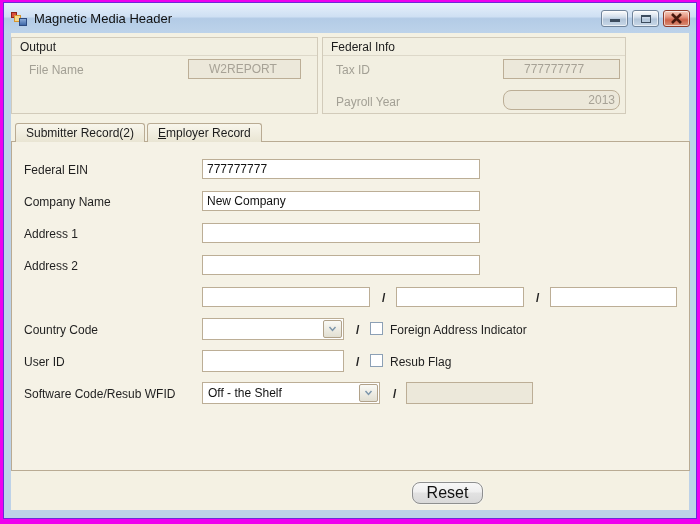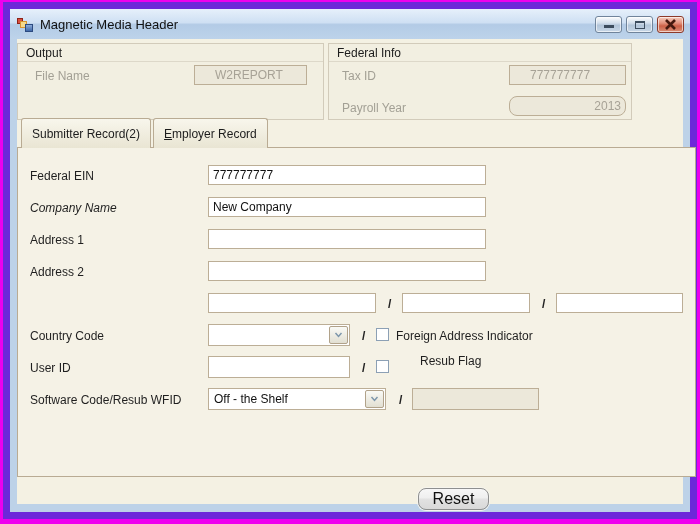--- a/index.html
+++ b/index.html
@@ -2,21 +2,21 @@
 <html><head>
 <meta charset="utf-8">
 <style>
   html,body{margin:0;padding:0;width:700px;height:524px;overflow:hidden;
     font-family:"Liberation Sans", sans-serif;}
   *{box-sizing:border-box;}
 
   
   .shell{position:absolute;inset:0;background:#ee00ee;}
   .frame{position:absolute;left:3px;top:2px;right:3px;bottom:5px;
-    background:#bdd2e8;border:7px solid #6d28d9;}
+    background:#bdd2e8;border:1px solid #6d28d9;}
   .titlebar{position:absolute;left:0;top:0;right:0;height:30px;
     background:linear-gradient(180deg,#e6f0fb 0%,#cfe0f3 45%,#b3cbe6 52%,#bdd3ea 100%);
     display:flex;align-items:center;}
   .app-icon{position:relative;width:16px;height:16px;margin-left:7px;flex:0 0 auto;}
   .app-icon .sq1{position:absolute;left:0;top:2px;width:6px;height:6px;background:#d94f3f;border:1px solid #8f2318;}
   .app-icon .sq2{position:absolute;left:3px;top:5px;width:7px;height:7px;background:#f5d98b;border:1px solid #d8952f;}
   .app-icon .sq3{position:absolute;left:8px;top:8px;width:8px;height:8px;
     background:linear-gradient(180deg,#8cabd8,#3f68a8);border:1px solid #2c4a80;}
   .title-text{margin-left:7px;font-size:13px;color:#111;white-space:nowrap;}
   .winbtns{margin-left:auto;margin-right:6px;display:flex;gap:4px;}
@@ -38,21 +38,21 @@
   .group-title{height:18px;line-height:18px;padding-left:8px;font-size:12px;color:#1c1c1c;
     border-bottom:1px solid #ddd8c9;}
 
   .tb{position:absolute;height:20px;border:1px solid #bcae96;background:#fff;
     font-family:"Liberation Sans", sans-serif;font-size:12px;color:#111;padding:0 4px;outline:none;}
   .tb:disabled{background:#ece8da;color:#a7a296;padding-left:20px;}
   .tb.right{text-align:right;}
 
   
   .tabstrip{position:absolute;left:4px;top:87px;height:22px;display:flex;align-items:flex-end;z-index:2;}
-  .tab{height:30px;padding:0 10px;margin-right:2px;display:flex;align-items:center;
+  .tab{height:19px;padding:0 10px;margin-right:2px;display:flex;align-items:center;
     background:linear-gradient(180deg,#f8f6ec,#e9e5d3);border:1px solid #b9ab93;border-bottom:none;
     border-radius:3px 3px 0 0;font-size:12px;color:#1c1c1c;cursor:default;}
   .tab.active{height:22px;background:#fbfaf3;position:relative;z-index:3;}
   .tab-label{display:inline-block;}
   .tab.active .tab-label{text-decoration:underline;border:1px dotted #4c4c4c;padding:0 2px;}
   .tab .accel::first-letter{text-decoration:underline;}
 
   .tabpage{position:absolute;left:0;top:108px;width:679px;height:330px;
     border:1px solid #b9ab93;background:#f5f2e6;z-index:1;}
 
@@ -123,21 +123,21 @@
         <div class="tab">
           <span class="tab-label accel">Employer Record</span>
         </div>
       </div>
 
       <div class="tabpage">
 
         <div class="lbl" style="left:12px;top:21px;">Federal EIN</div>
         <input class="tb" style="left: 190px; top: 17px; width: 278px;" value="777777777">
 
-        <div class="lbl" style="left:12px;top:53px;font-style:italic;">Company Name</div>
+        <div class="lbl" style="left:12px;top:53px;">Company Name</div>
         <input class="tb" style="left: 190px; top: 49px; width: 278px;" value="New Company">
 
         <div class="lbl" style="left:12px;top:85px;">Address 1</div>
         <input class="tb" style="left: 190px; top: 81px; width: 278px;" value="">
 
         <div class="lbl" style="left:12px;top:117px;">Address 2</div>
         <input class="tb" style="left: 190px; top: 113px; width: 278px;" value="">
 
         <input class="tb" style="left: 190px; top: 145px; width: 168px;" value="">
         <span class="slash" style="left:370px;top:149px;">/</span>
@@ -155,21 +155,21 @@
           </span>
         </div>
         <span class="slash" style="left:344px;top:181px;">/</span>
         <span class="cb" style="left:358px;top:180px;"></span>
         <div class="lbl" style="left:378px;top:181px;">Foreign Address Indicator</div>
 
         <div class="lbl" style="left:12px;top:213px;">User ID</div>
         <input class="tb" style="left: 190px; top: 208px; width: 142px; height: 22px;" value="">
         <span class="slash" style="left:344px;top:213px;">/</span>
         <span class="cb" style="left:358px;top:212px;"></span>
-        <div class="lbl" style="left:378px;top:206px;margin-left:24px;">Resub Flag</div>
+        <div class="lbl" style="left:378px;top:213px;">Resub Flag</div>
 
         <div class="lbl" style="left:12px;top:245px;">Software Code/Resub WFID</div>
         <div class="combo" style="left:190px;top:240px;width:178px;">
           <span>Off - the Shelf</span>
           <span class="combo-btn">
             <svg width="9" height="6" viewBox="0 0 9 6">
               <path d="M1.5 1 L4.5 4.5 L7.5 1" stroke="#7b95ab" stroke-width="1.4" fill="none"></path>
             </svg>
           </span>
         </div>

